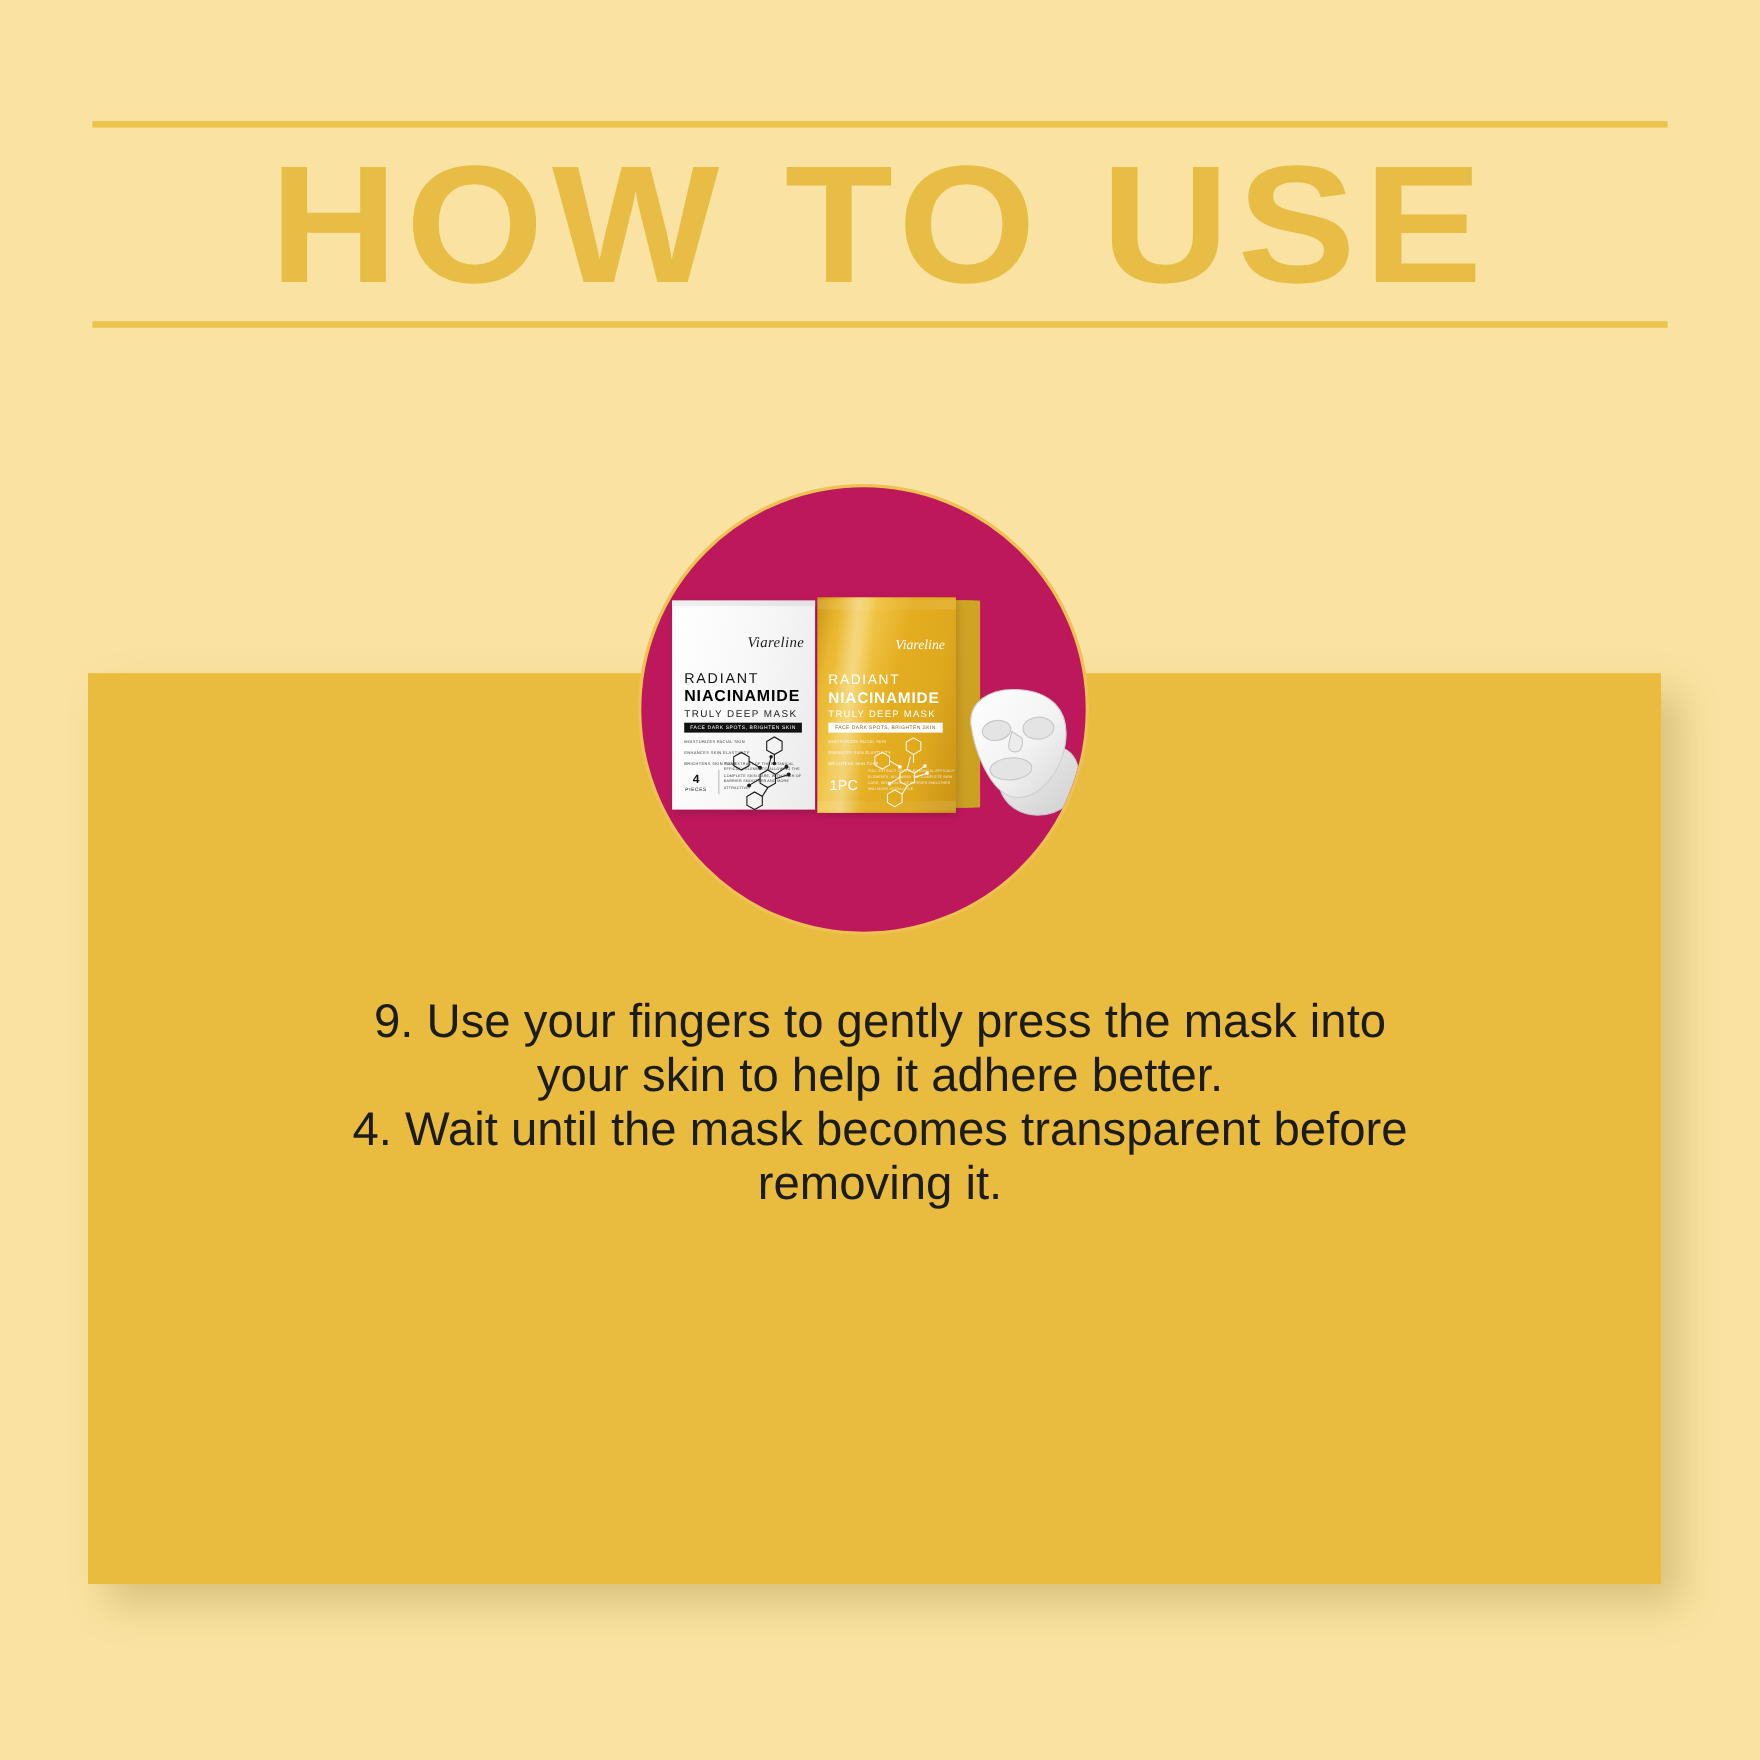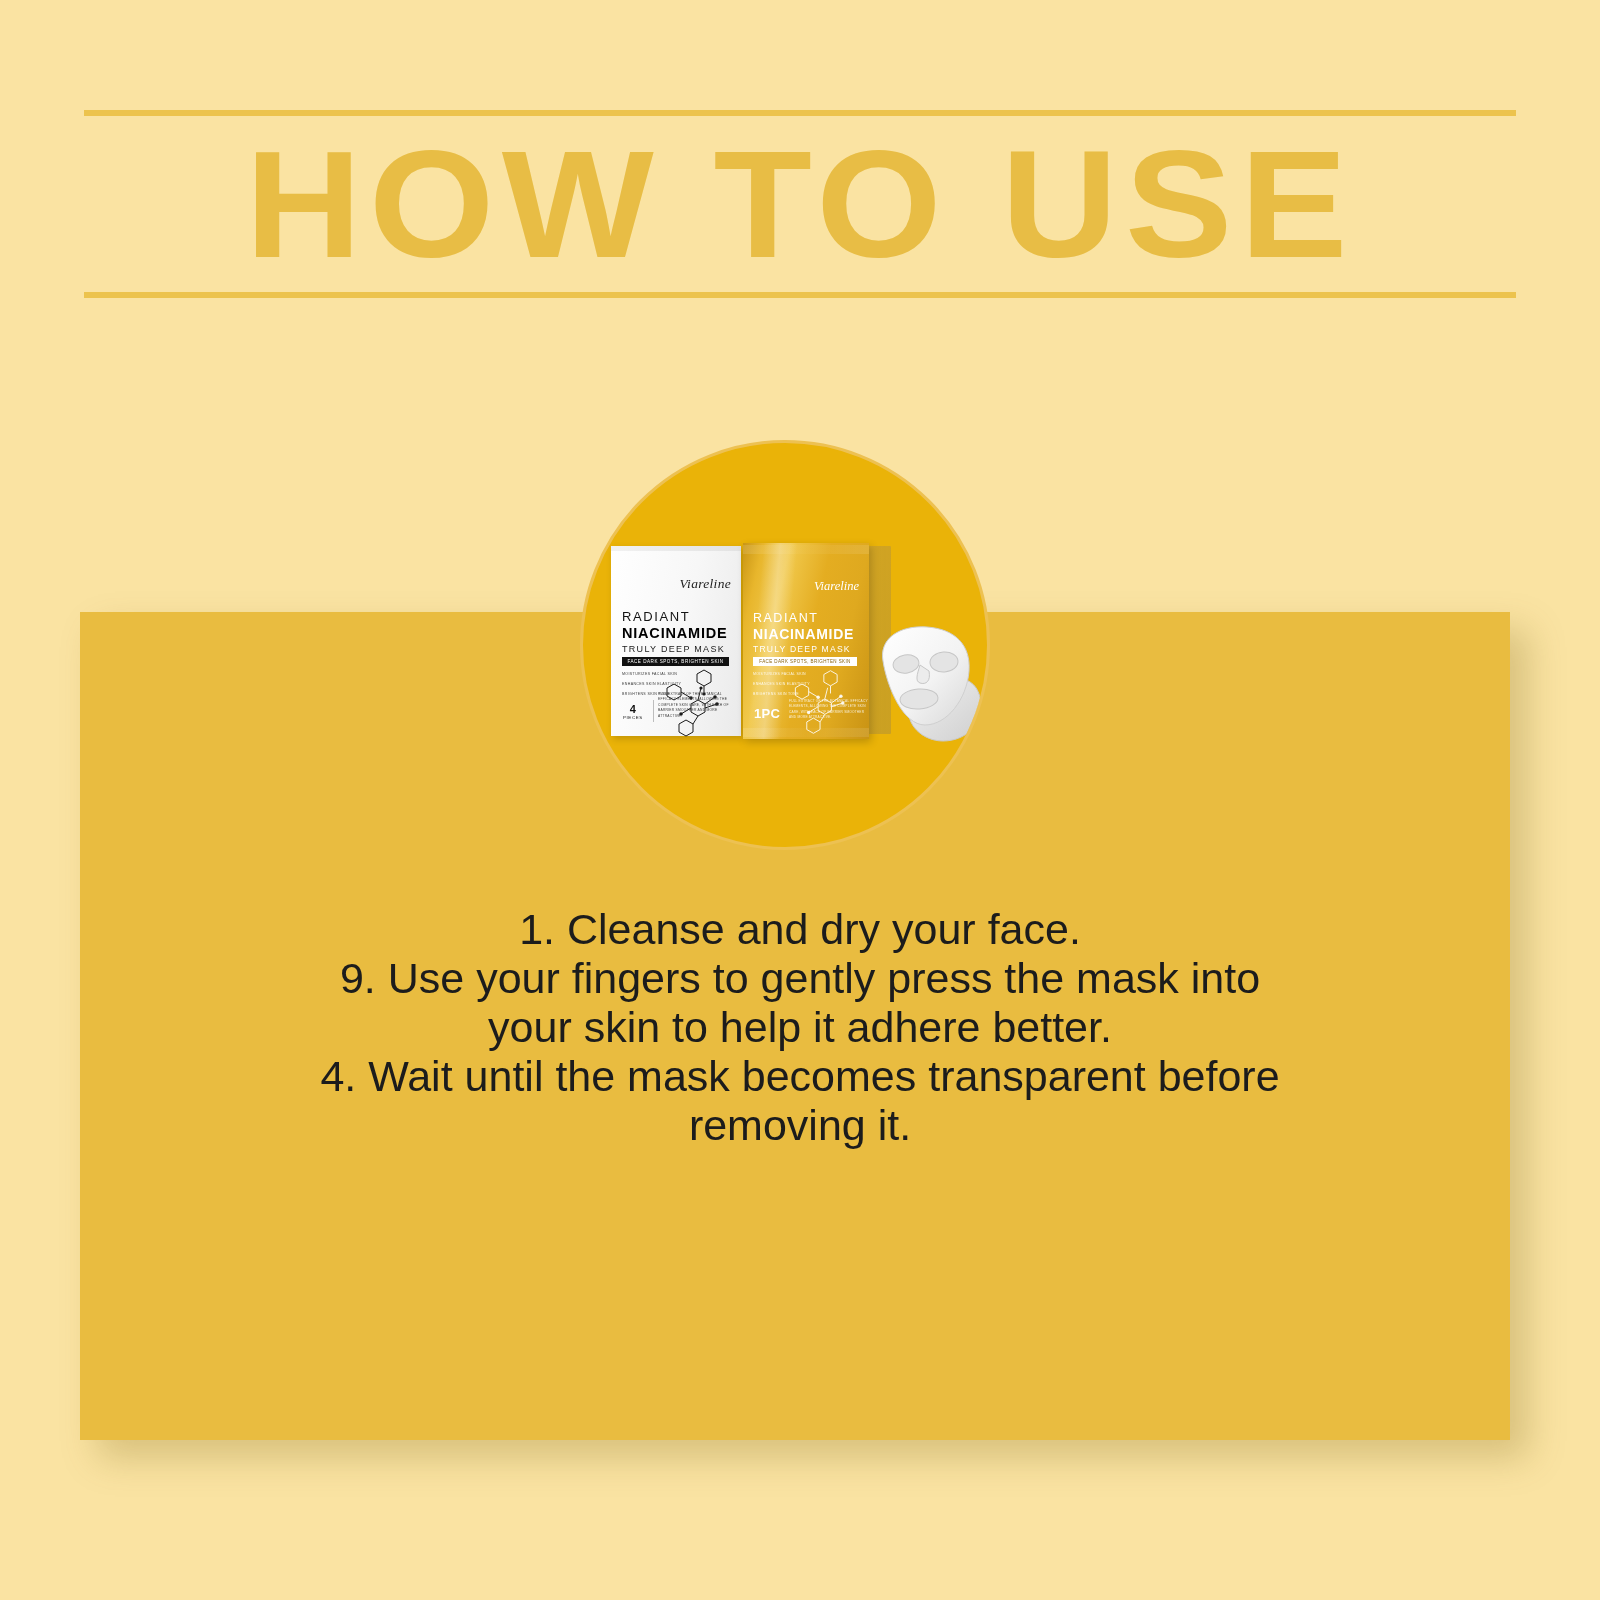--- a/index.html
+++ b/index.html
@@ -63,21 +63,21 @@
   }
 
   
   #product-circle {
     position: absolute;
     left: 580px;
     top: 440px;
     width: 410px;
     height: 410px;
     border-radius: 50%;
-    background: #eab308;
+    background: #be185d;
     border: 3px solid #edc152;
     box-sizing: border-box;
     overflow: hidden;
   }
   #product-scene {
     position: absolute;
     left: 0; top: 0;
     width: 410px; height: 410px;
   }
 
@@ -225,21 +225,21 @@
   .sachet-front .fine {
     position: absolute; left: 10px;
     font-size: 3.5px; letter-spacing: .3px; color: rgba(255,255,255,.85);
   }
   .sachet-front .fine.f1 { top: 129px; }
   .sachet-front .fine.f2 { top: 139px; }
   .sachet-front .fine.f3 { top: 149px; }
   .sachet-front .mol { position: absolute; left: 42px; top: 122px; }
   .sachet-front .pc {
     position: absolute; left: 11px; bottom: 18px;
-    font-size: 13px; font-weight: bold; color: #fff; letter-spacing: .3px;
+    font-size: 13px; font-weight: normal; color: #fff; letter-spacing: .3px;
   }
   .sachet-front .pc-fine {
     position: absolute; left: 46px; bottom: 19px;
     font-size: 3.2px; line-height: 5.2px; letter-spacing: .2px;
     color: rgba(255,255,255,.8);
   }
 
   
   .sheet-mask {
     position: absolute;
@@ -377,16 +377,15 @@
 
       <path d="M55,44 C52,54 50,60 55,62 C61,64 66,60 64,50 Z" fill="#ececec" stroke="#c6c6c6" stroke-width="1"></path>
 
       <ellipse cx="54" cy="78" rx="19" ry="10" transform="rotate(-4 54 78)" fill="#e4e4e4" stroke="#c6c6c6" stroke-width="1"></ellipse>
     </svg>
 
   </div>
 </div>
 
 <div id="instructions">
-  <span class="step">1. Cleanse and dry your face.</span>
   <span class="step">9. Use your fingers to gently press the mask into your skin to help it adhere better.</span>
   <span class="step">4. Wait until the mask becomes transparent before removing it.</span>
 </div>
 
 </body></html>

